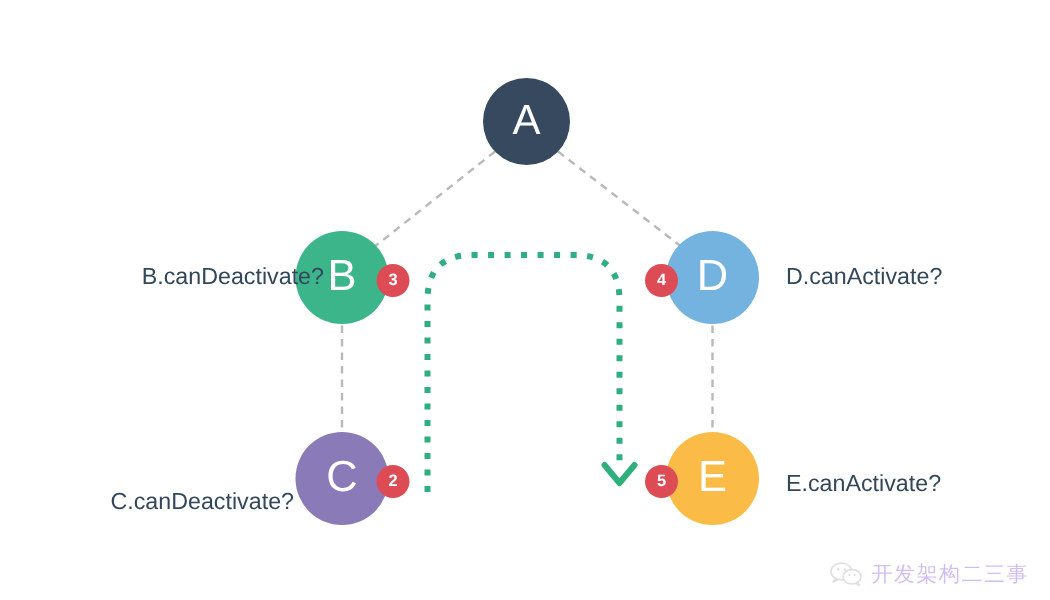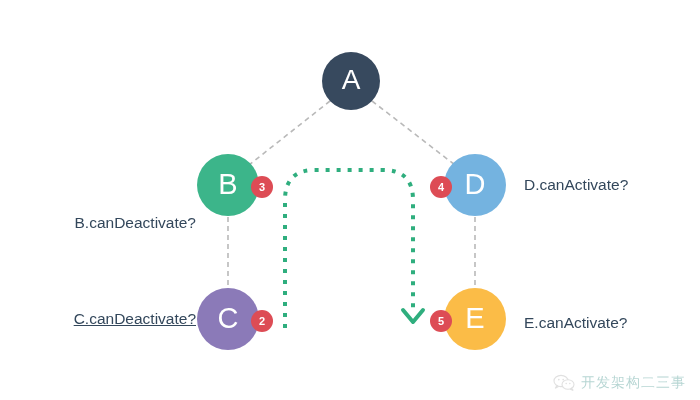--- a/index.html
+++ b/index.html
@@ -62,21 +62,21 @@
   #watermark {
     position: absolute;
     right: 14px;
     bottom: 8px;
     display: flex;
     align-items: center;
     gap: 6px;
     opacity: 0.30;
   }
   #watermark .wm-text {
-    color: #0f766e;
+    color: #6d28d9;
     font-size: 14px;
     letter-spacing: 1px;
     white-space: nowrap;
   }
   #watermark .wm-icon {
     display: block;
   }
 </style>
 </head>
 <body>
@@ -119,24 +119,24 @@
     <span>4</span>
   </div>
 
   <div class="node" style="left:444px; top:288px; width:62px; height:62px; font-size:29px; background:#fbbc47;">
     <span class="node-letter">E</span>
   </div>
   <div class="badge" style="left:430px; top:310px; width:22px; height:22px; background:#dd4c55;">
     <span>5</span>
   </div>
 
-  <div class="side-label label-left" style="right:504px; top:177px;margin-top:38px;">
+  <div class="side-label label-left" style="right:484px; top:177px;">
     <span>B.canDeactivate?</span>
   </div>
-  <div class="side-label label-left" style="right:504px; top:311px;text-decoration:underline;">
+  <div class="side-label label-left" style="right:504px; top:327px;">
     <span>C.canDeactivate?</span>
   </div>
   <div class="side-label label-right" style="left:524px; top:177px;">
     <span>D.canActivate?</span>
   </div>
   <div class="side-label label-right" style="left:524px; top:315px;">
     <span>E.canActivate?</span>
   </div>
 
   <div id="watermark">

